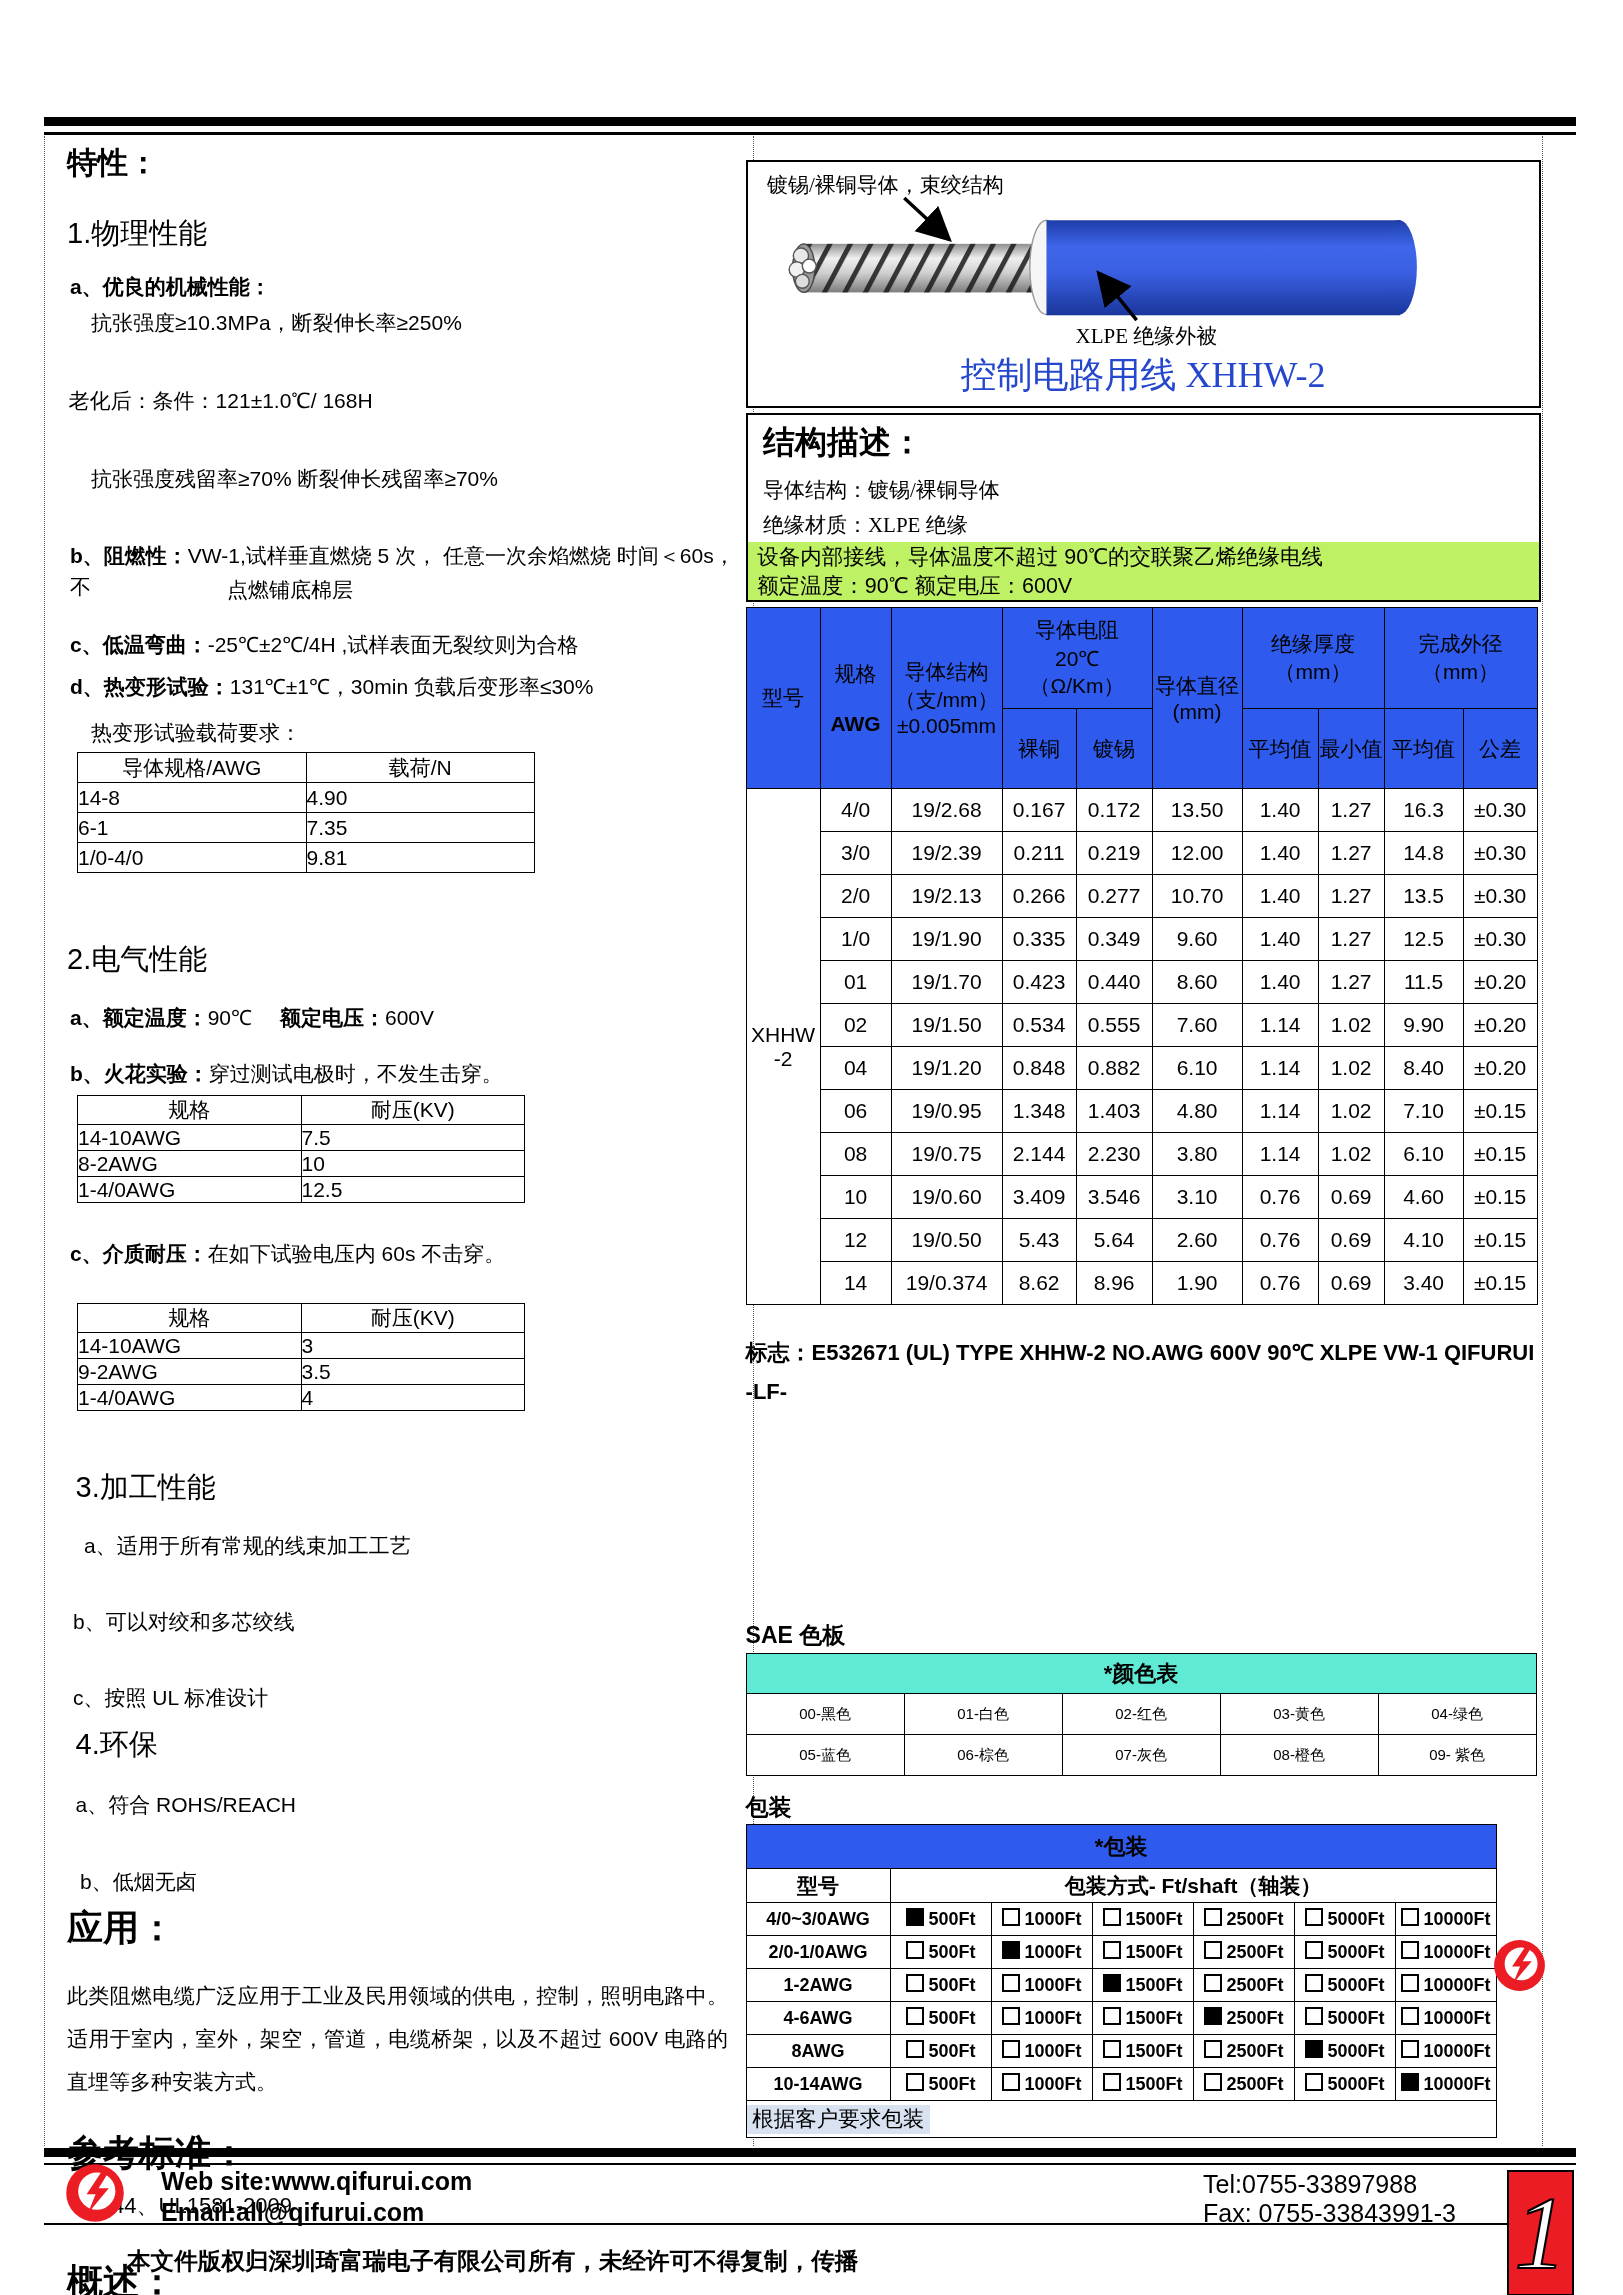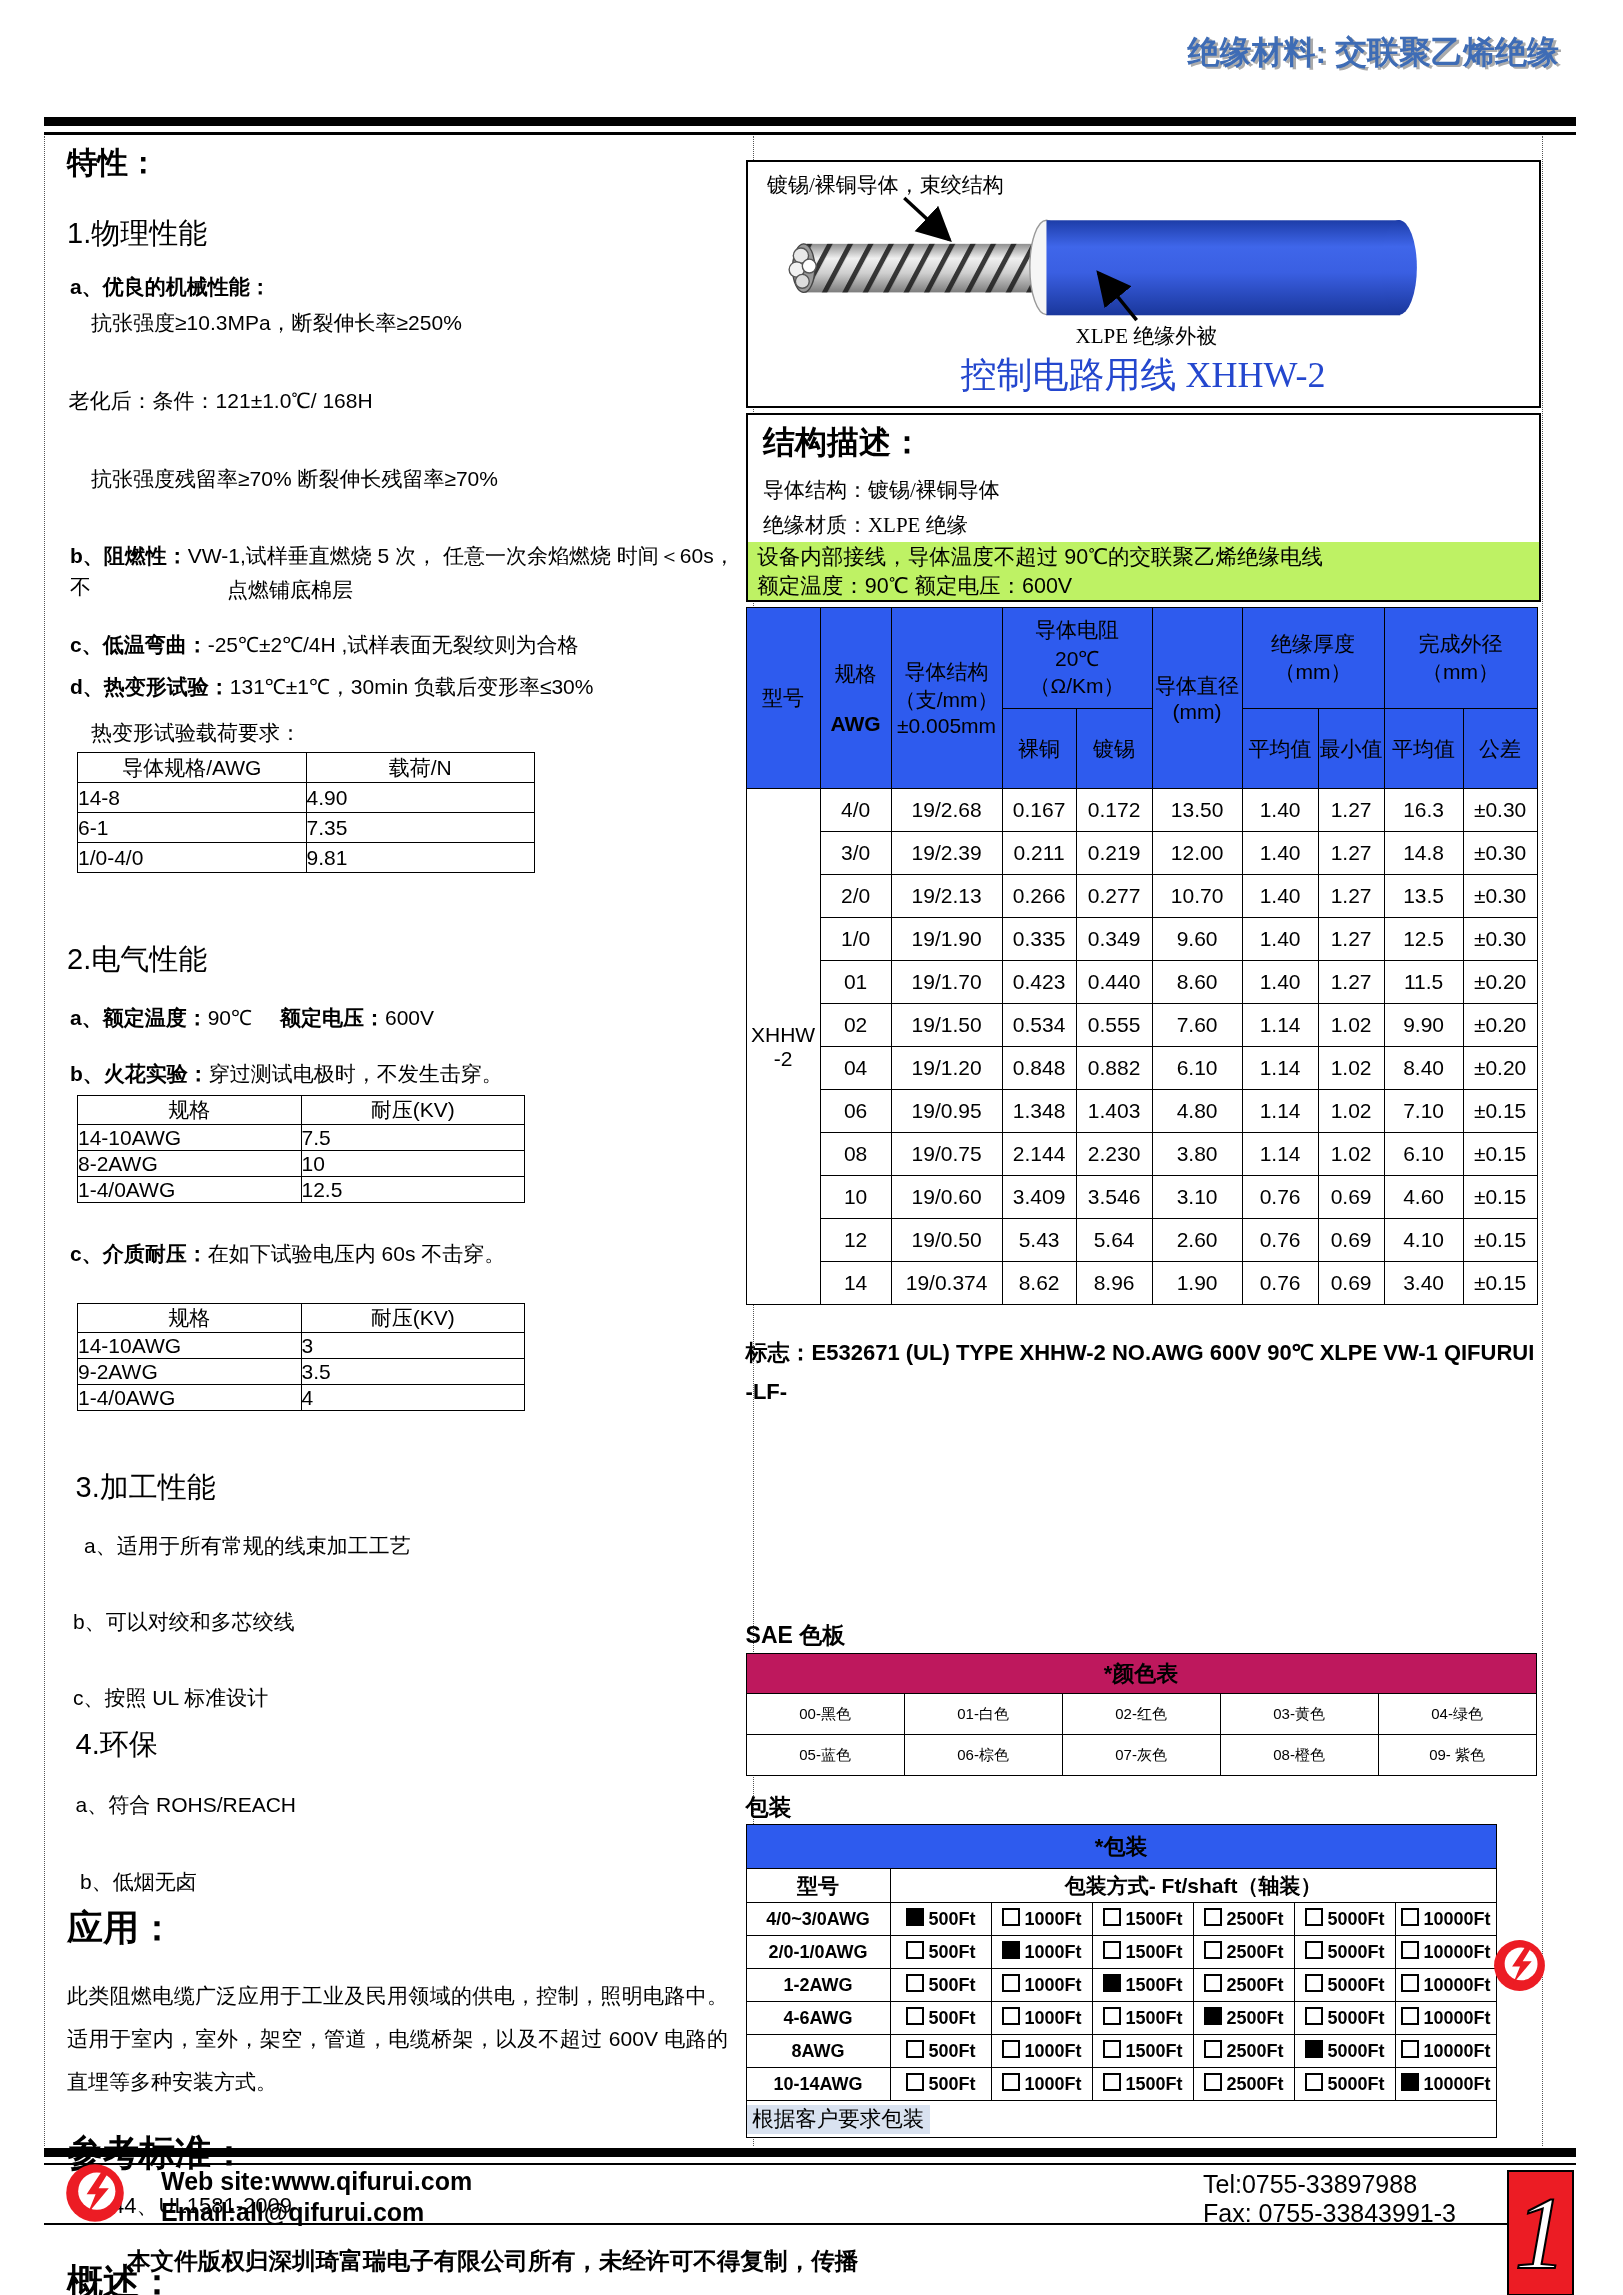--- a/index.html
+++ b/index.html
@@ -54,21 +54,21 @@
   table.spec thead tr:last-child{height:80px;}
   table.spec tbody tr{height:43px;background:#fff;}
   .awg{font-weight:bold;margin-top:23.6px;}
   .model-cell{font-size:22px;}
   
   .marking{left:5.6px;top:1197px;width:795px;font-size:22px;font-weight:bold;line-height:39px;}
   
   .sae-heading{left:5.6px;top:1484px;font-size:23px;font-weight:bold;}
   table.colors{position:absolute;left:5.6px;top:1517px;width:791px;border-collapse:collapse;table-layout:fixed;}
   table.colors th,table.colors td{border:1.4px solid #000;text-align:center;font-size:15px;padding:0;}
-  table.colors th{background:#be185d;height:39px;font-size:22px;}
+  table.colors th{background:#5eead4;height:39px;font-size:22px;}
   table.colors td{height:40px;background:#fff;font-weight:normal;}
   .pack-heading{left:5.6px;top:1656px;font-size:23px;font-weight:bold;}
   table.pack{position:absolute;left:5.6px;top:1688px;width:748px;border-collapse:collapse;table-layout:fixed;}
   table.pack th,table.pack td{border:1.4px solid #000;text-align:center;padding:0;background:#fff;}
   table.pack .pk-title{background:#2E5BEE;height:43px;font-size:22px;font-weight:bold;}
   table.pack .pk-colhead{height:33px;font-size:21px;font-weight:bold;}
   table.pack tbody tr{height:33px;}
   table.pack td{font-size:18px;font-weight:bold;white-space:nowrap;}
   .pk-model{font-size:19px;}
   .cb{display:inline-block;width:14px;height:14px;border:2.1px solid #000;vertical-align:-1.4px;
@@ -89,21 +89,20 @@
   .page-num{position:absolute;top:22px;left:1463px;width:67px;height:126px;background:#EC1C24;
       border:2.1px solid #000;box-sizing:border-box;text-align:center;}
   .page-num span{font-family:"Liberation Serif","DejaVu Serif",serif;font-size:104px;line-height:121px;
       font-style:italic;color:#fff;-webkit-text-stroke:2.1px #000;}
 </style>
 </head>
 <body>
 
 <div class="page">
 
-  <div class="hdr-right">绝缘材料: 交联聚乙烯绝缘</div>
   <div class="top-rule"></div>
 
   <div class="columns">
 
     <section class="col-left">
       <div class="abs feat-heading" style="top:7px;left:22px">特性：</div>
       <div class="abs sec-heading" style="top:78px;left:22px">1.物理性能</div>
 
       <div class="abs t b" style="top:136px;left:25px">a、优良的机械性能：</div>
       <div class="abs t" style="top:172px;left:46px">抗张强度≥10.3MPa，断裂伸长率≥250%</div>

